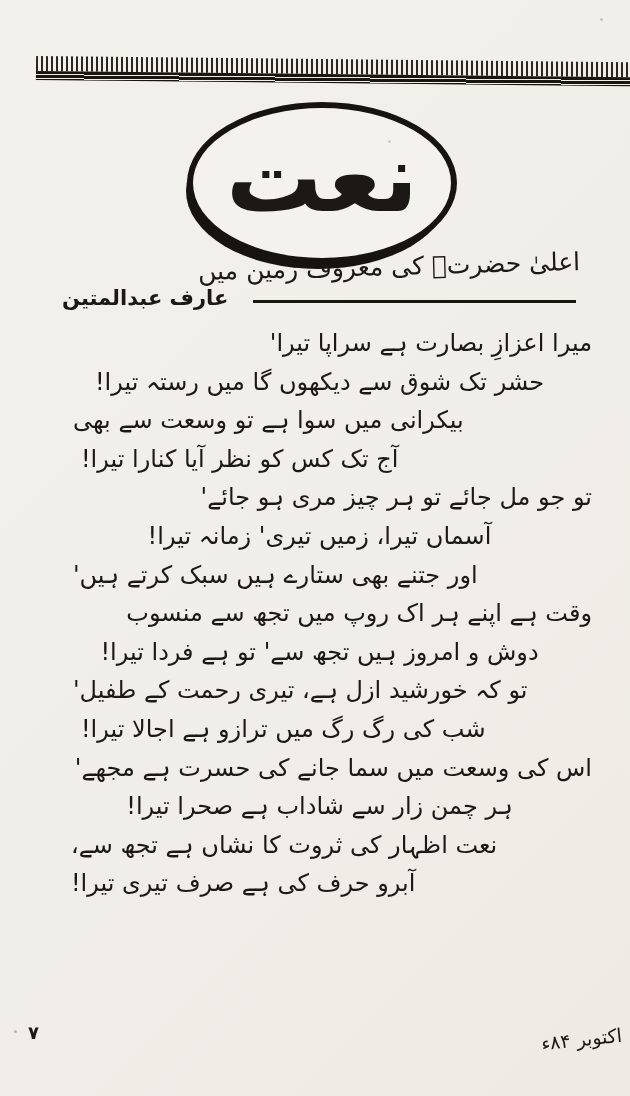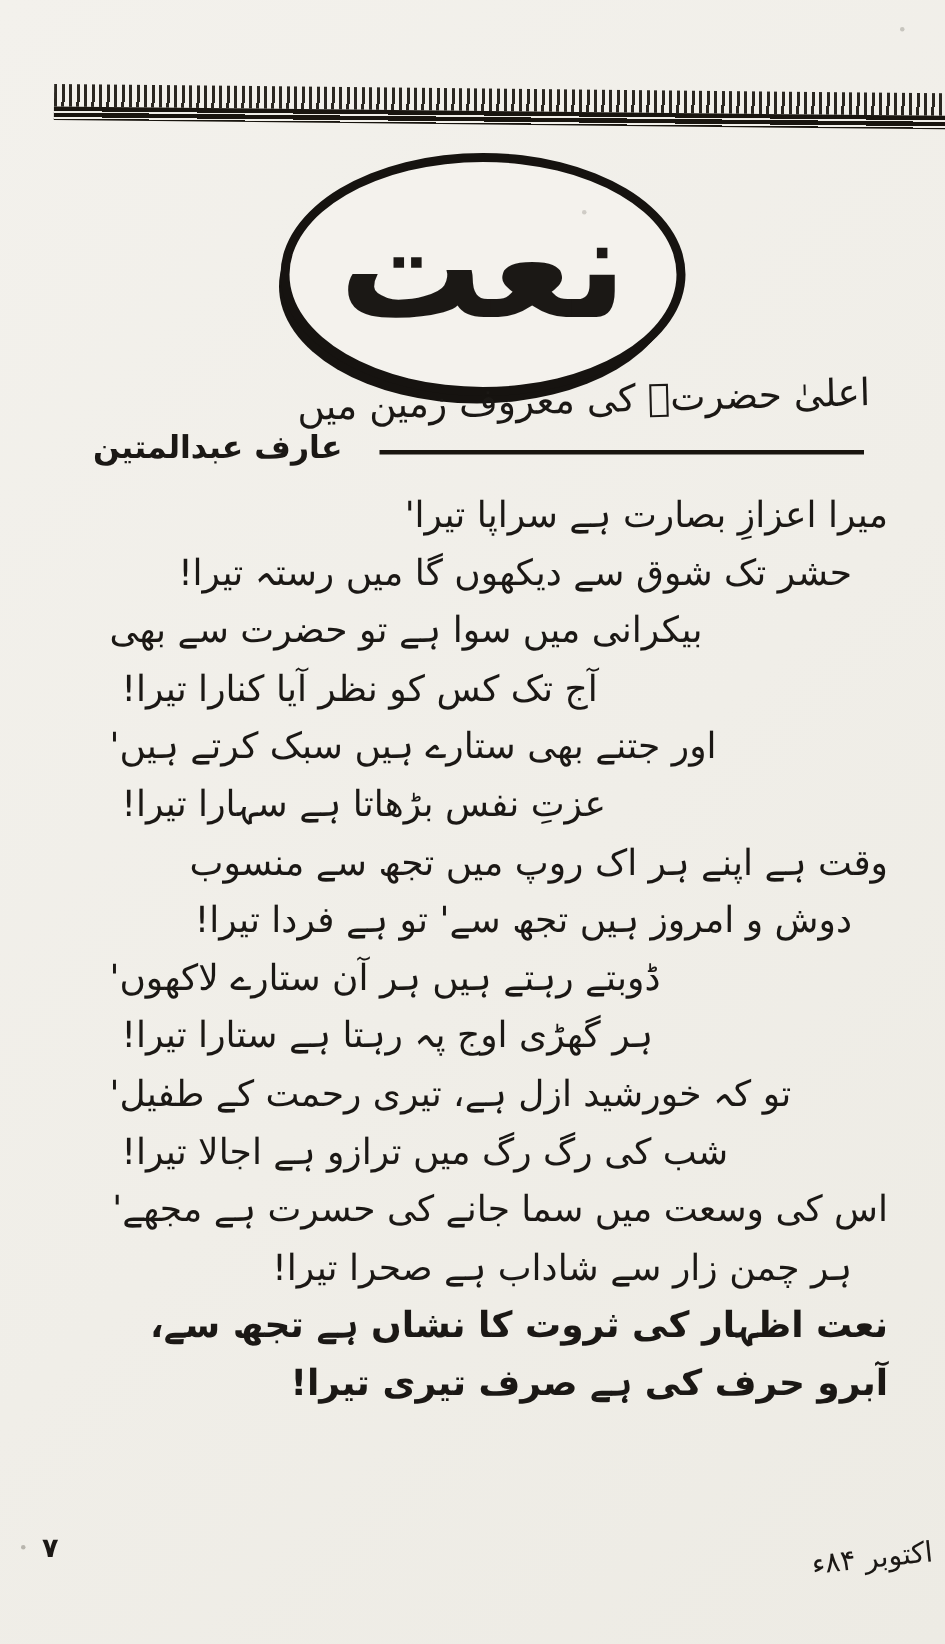--- a/index.html
+++ b/index.html
@@ -65,24 +65,24 @@
   
   .poem{
     position:absolute;top:324px;left:71px;right:38px;
     direction:rtl;
   }
   .misra{
     font-size:24px;line-height:38.6px;
     white-space:nowrap;
   }
   .r1{text-align:right;padding-right:0;}
-  .r2{text-align:right;padding-right:24px;}
+  .r2{text-align:center;padding-right:24px;}
   .l1{text-align:left;padding-left:2px;}
   .l2{text-align:left;padding-left:10px;}
-  .ctr{text-align:right;font-weight:bold;}
+  .ctr{text-align:left;}
   
   .page-num{
     position:absolute;left:28px;top:1022px;
     font-size:18px;font-weight:bold;
   }
   .issue-date{
     position:absolute;right:8px;top:1028px;
     font-size:19px;direction:rtl;white-space:nowrap;
     transform:rotate(-6deg);
   }
@@ -111,39 +111,38 @@
   </div>
 
   <div class="poem">
 
     <div>
       <div class="misra r1">میرا اعزازِ بصارت ہے سراپا تیرا'</div>
       <div class="misra r2">حشر تک شوق سے دیکھوں گا میں رستہ تیرا!</div>
     </div>
 
     <div>
-      <div class="misra l1">بیکرانی میں سوا ہے تو حضرت سے بھی</div>
+      <div class="misra l1">بیکرانی میں سوا ہے تو وسعت سے بھی</div>
       <div class="misra l2">آج تک کس کو نظر آیا کنارا تیرا!</div>
     </div>
 
+    <div>
+      <div class="misra r1">تو جو مل جائے تو ہر چیز مری ہو جائے'</div>
+      <div class="misra r2">آسماں تیرا، زمیں تیری' زمانہ تیرا!</div>
+    </div>
 
     <div>
       <div class="misra l1">اور جتنے بھی ستارے ہیں سبک کرتے ہیں'</div>
-      <div class="misra l2">عزتِ نفس بڑھاتا ہے سہارا تیرا!</div>
     </div>
 
     <div>
       <div class="misra r1">وقت ہے اپنے ہر اک روپ میں تجھ سے منسوب</div>
       <div class="misra r2">دوش و امروز ہیں تجھ سے' تو ہے فردا تیرا!</div>
     </div>
 
-    <div>
-      <div class="misra l1">ڈوبتے رہتے ہیں ہر آن ستارے لاکھوں'</div>
-      <div class="misra l2">ہر گھڑی اوج پہ رہتا ہے ستارا تیرا!</div>
-    </div>
 
     <div>
       <div class="misra l1">تو کہ خورشید ازل ہے، تیری رحمت کے طفیل'</div>
       <div class="misra l2">شب کی رگ رگ میں ترازو ہے اجالا تیرا!</div>
     </div>
 
     <div>
       <div class="misra r1">اس کی وسعت میں سما جانے کی حسرت ہے مجھے'</div>
       <div class="misra r2">ہر چمن زار سے شاداب ہے صحرا تیرا!</div>
     </div>

